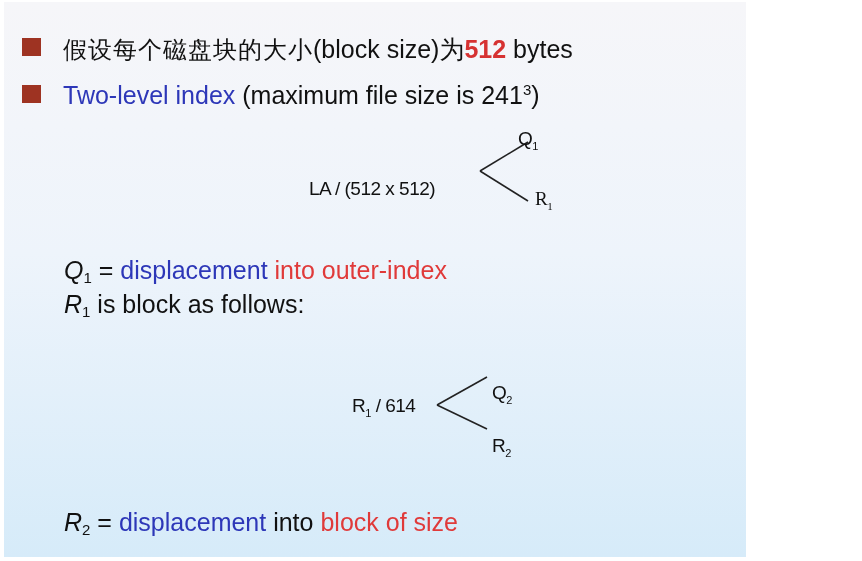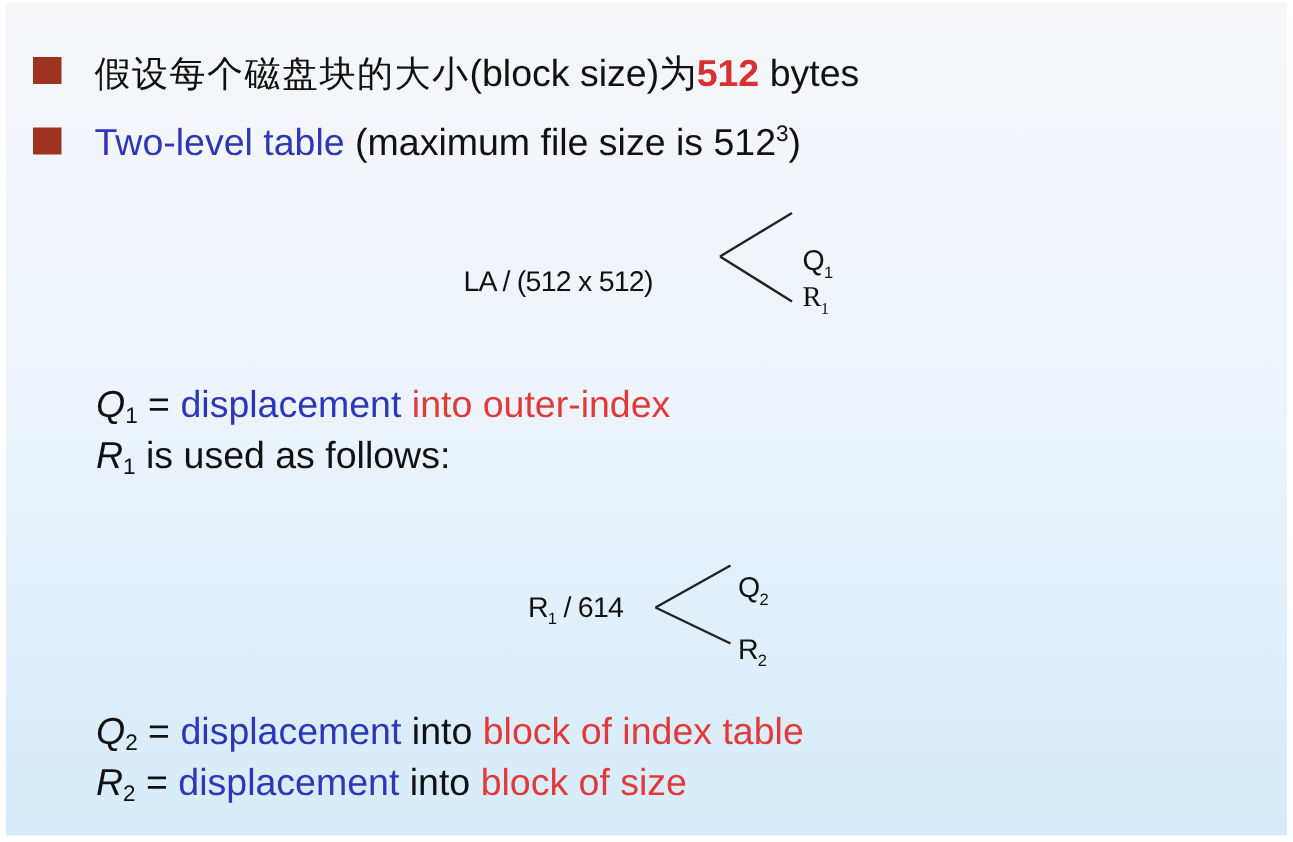--- a/index.html
+++ b/index.html
@@ -11,21 +11,21 @@
       width: 862px;
       height: 561px;
       position: relative;
       overflow: hidden;
       font-family: "Liberation Sans", "DejaVu Sans", sans-serif;
     }
     .slide {
       position: absolute;
       left: 4px;
       top: 2px;
-      width: 854px;
+      width: 742px;
       height: 555px;
       background: linear-gradient(to bottom, #f6f6f9 0%, #eef4fb 45%, #d6ebf9 100%);
     }
     .bullet-row {
       position: absolute;
       left: 0;
       height: 30px;
       white-space: nowrap;
       font-size: 25px;
       color: #111111;
@@ -95,40 +95,39 @@
 
 <div class="slide">
 
   <div class="bullet-row" style="top:32px;">
     <span class="bullet-square" style="top:4px;"></span>
     <span class="bullet-text"><span class="cjk">假设每个磁盘块的大小</span><span>(block size)为</span><span class="strong-red">512</span><span> bytes</span></span>
   </div>
 
   <div class="bullet-row" style="top:78px;">
     <span class="bullet-square" style="top:5px;"></span>
-    <span class="bullet-text"><span class="blue">Two-level table</span><span> (maximum file size is 512</span><sup>3</sup><span>)</span></span>
+    <span class="bullet-text"><span class="blue">Two-level index</span><span> (maximum file size is 241</span><sup>3</sup><span>)</span></span>
   </div>
 
   <div class="diagram-text" style="left:305px; top:176px;">LA / (512 x 512)</div>
   <svg class="branch" style="left:474px; top:134px;" width="60" height="75">
     <line x1="2" y1="35" x2="50" y2="6" stroke="#222" stroke-width="1.6"></line>
     <line x1="2" y1="35" x2="50" y2="65" stroke="#222" stroke-width="1.6"></line>
   </svg>
-  <div class="diagram-text" style="left:531px; top:126px;margin-top:36px;"><span>Q</span><span class="diagram-sub">1</span></div>
+  <div class="diagram-text" style="left:514px; top:126px;"><span>Q</span><span class="diagram-sub">1</span></div>
   <div class="diagram-text" style="left:531px; top:186px;font-family:Liberation Serif, serif;"><span>R</span><span class="diagram-sub">1</span></div>
 
   <div class="formula-line" style="top:253px;text-align:right;"><span class="var"><span>Q</span><span class="sub">1</span></span><span> = </span><span class="blue">displacement</span><span class="red"> into outer-index</span></div>
 
-  <div class="formula-line" style="top:287px;"><span class="var"><span>R</span><span class="sub">1</span></span><span> is used as follows:</span></div>
+  <div class="formula-line" style="top:287px;"><span class="var"><span>R</span><span class="sub">1</span></span><span> is block as follows:</span></div>
 
   <div class="diagram-text" style="left:348px; top:393px;"><span>R</span><span class="diagram-sub">1</span><span> / 614</span></div>
   <svg class="branch" style="left:430px; top:370px;" width="60" height="65">
     <line x1="3" y1="33" x2="53" y2="5" stroke="#222" stroke-width="1.6"></line>
     <line x1="3" y1="33" x2="53" y2="57" stroke="#222" stroke-width="1.6"></line>
   </svg>
   <div class="diagram-text" style="left:488px; top:380px;"><span>Q</span><span class="diagram-sub">2</span></div>
-  <div class="diagram-text" style="left:488px; top:421px;"><span>R</span><span class="diagram-sub">2</span></div>
+  <div class="diagram-text" style="left:488px; top:433px;"><span>R</span><span class="diagram-sub">2</span></div>
 
-  <div class="formula-line" style="top:471px;"><span class="var"><span>Q</span><span class="sub">2</span></span><span> = </span><span class="blue">displacement</span><span> into </span><span class="red">block of index table</span></div>
 
   <div class="formula-line" style="top:505px;"><span class="var"><span>R</span><span class="sub">2</span></span><span> = </span><span class="blue">displacement</span><span> into </span><span class="red">block of size</span></div>
 
 </div>
 
 </body></html>

